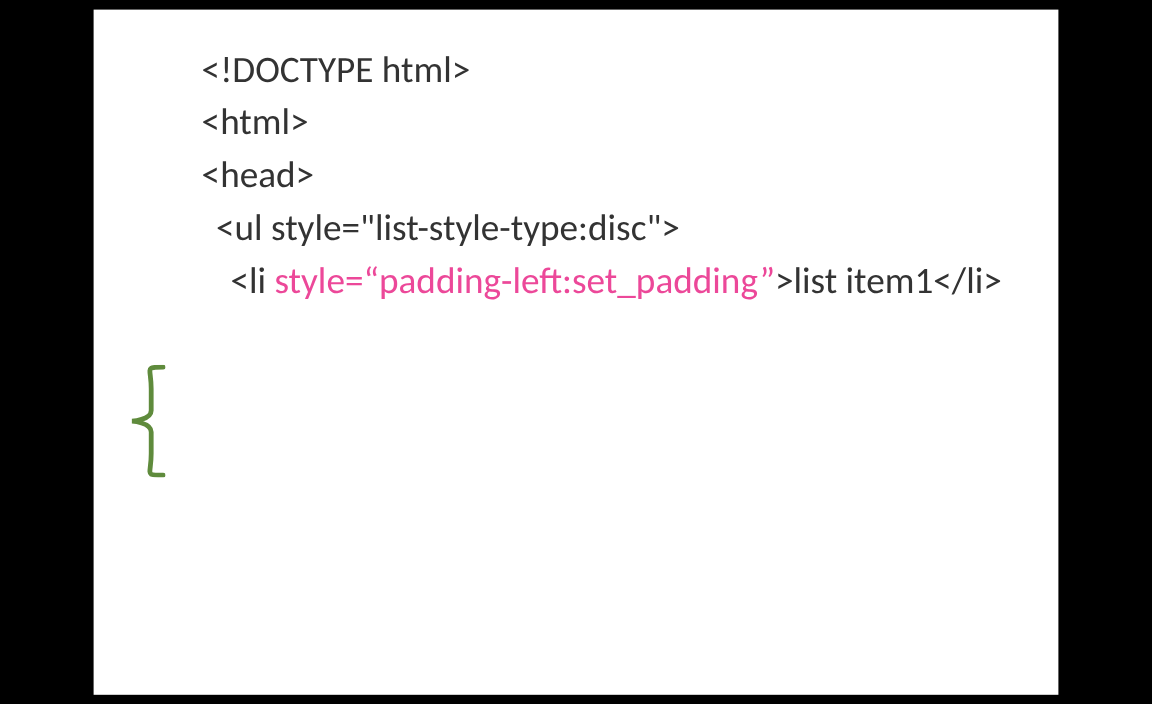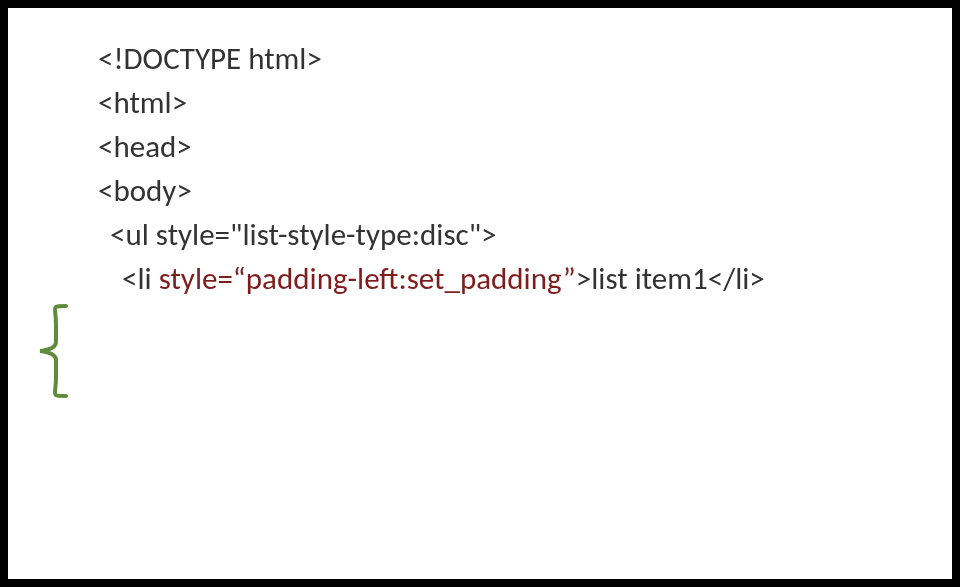--- a/index.html
+++ b/index.html
@@ -6,39 +6,39 @@
     html, body { margin: 0; padding: 0; }
     body {
       width: 960px;
       height: 587px;
       background: #000;
       display: flex;
       align-items: center;
       justify-content: center;
     }
     .card {
-      width: 944px;
+      width: 804px;
       height: 571px;
       background: #fff;
       box-shadow: 3px 3px 0 0 rgba(0,0,0,.65);
       position: relative;
       padding: 28px 0 0 0;
     }
     .codeblock {
       font-family: Calibri, "Segoe UI", Arial, sans-serif;
       font-size: 31px;
       line-height: 1.42;
       color: #333;
       padding-left: 90px;
       position: relative;
     }
     .line { white-space: pre; }
     .indent1 { padding-left: 12px; }
     .indent2 { padding-left: 24px; }
-    .green { color: #7f1d1d; }
+    .green { color: #ec4899; }
     .bracket {
       position: absolute;
       left: 28px;
       top: 268px;
       height: 94px;
       width: 32px;
     }
     .bracket svg { display: block; }
   </style>
 </head>
@@ -49,17 +49,16 @@
 
     <div class="bracket">
       <svg width="32" height="94" viewBox="0 0 32 94">
         <path d="M30 2 C14 2 20 2 20 20 L20 38 C20 46 4 47 4 47 C4 47 20 48 20 56 L20 74 C20 92 14 92 30 92" fill="none" stroke="#5f8b3c" stroke-width="4" stroke-linecap="round"></path>
       </svg>
     </div>
 
     <div class="line">&lt;!DOCTYPE html&gt;</div>
     <div class="line">&lt;html&gt;</div>
     <div class="line">&lt;head&gt;</div>
-    <div class="line">&lt;body&gt;</div>
     <div class="line indent1">&lt;ul style="list-style-type:disc"&gt;</div>
     <div class="line indent2"><span>&lt;li </span><span class="green">style=“padding-left:set_padding”</span><span>&gt;list item1&lt;/li&gt;</span></div>
   </div>
 </div>
 
 </body></html>

